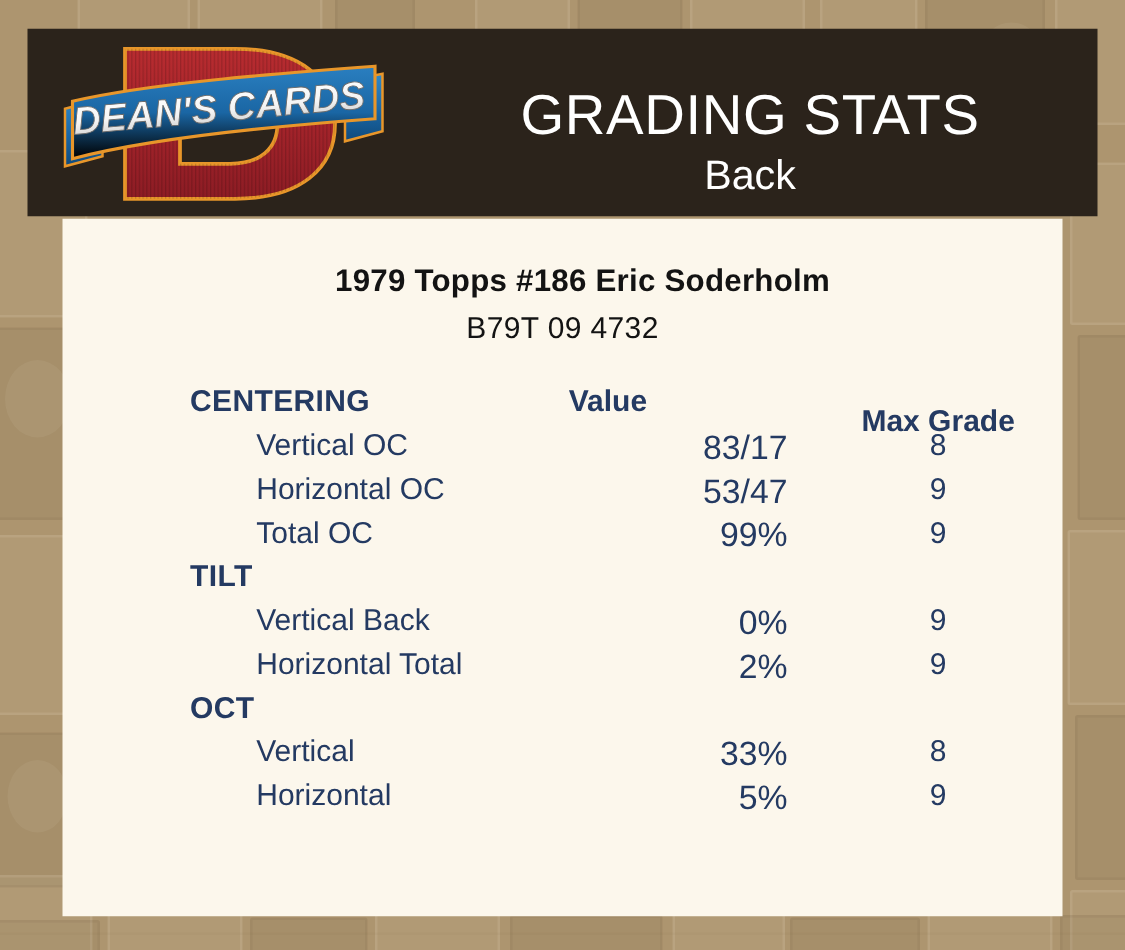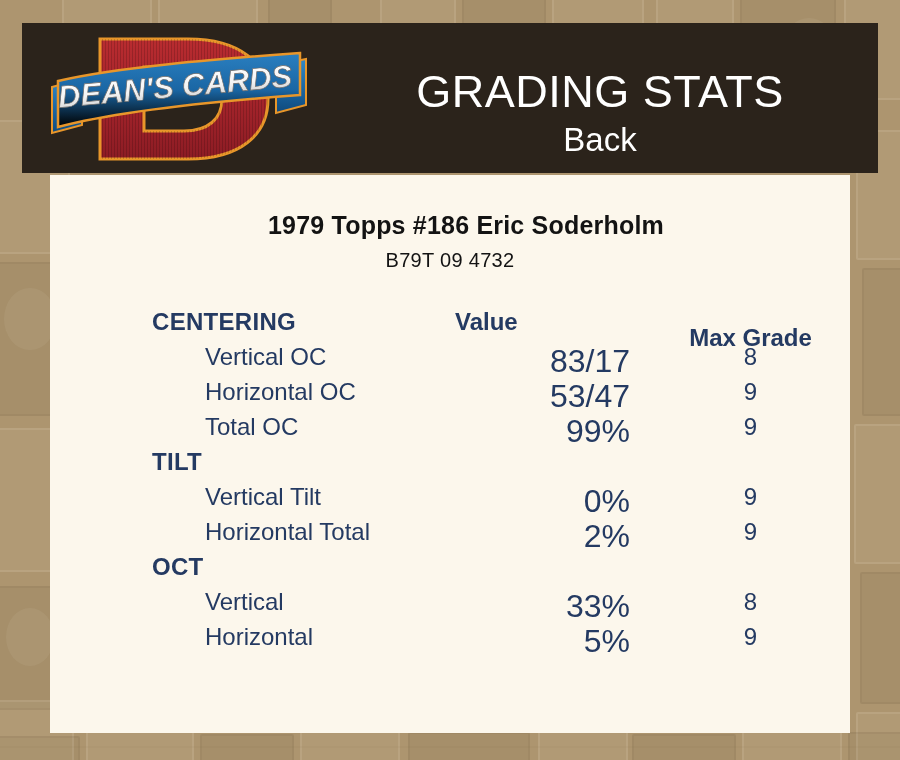--- a/index.html
+++ b/index.html
@@ -115,21 +115,21 @@
     letter-spacing: 0.2px;
     margin-left: 16px;
   }
   #card-serial {
     position: absolute;
     left: 0;
     top: 74px;
     width: 100%;
     text-align: center;
     color: #131313;
-    font-size: 20px;
+    font-size: 24px;
     font-weight: 400;
     letter-spacing: 0.3px;
   }
 
   
   #stats-table {
     position: absolute;
     left: 0;
     top: 133px;
     width: 100%;
@@ -187,21 +187,21 @@
     font-weight: 400;
     color: #243a62;
     white-space: nowrap;
   }
   .row-value {
     position: absolute;
     left: 405px;
     width: 175px;
     text-align: right;
     top: 0;
-    font-size: 32px;
+    font-size: 27px;
     font-weight: 400;
     color: #243a62;
   }
   .row-grade {
     position: absolute;
     left: 608px;
     width: 185px;
     text-align: center;
     top: 0;
     font-size: 24px;
@@ -327,21 +327,21 @@
       </div>
       <div class="stat-row">
         <div class="row-label">Total OC</div>
         <div class="row-value">99%</div>
         <div class="row-grade">9</div>
       </div>
       <div class="sec-head">
         <div class="sec-head-label">TILT</div>
       </div>
       <div class="stat-row">
-        <div class="row-label">Vertical Tilt</div>
+        <div class="row-label">Vertical Back</div>
         <div class="row-value">0%</div>
         <div class="row-grade">9</div>
       </div>
       <div class="stat-row">
         <div class="row-label">Horizontal Total</div>
         <div class="row-value">2%</div>
         <div class="row-grade">9</div>
       </div>
       <div class="sec-head">
         <div class="sec-head-label">OCT</div>

